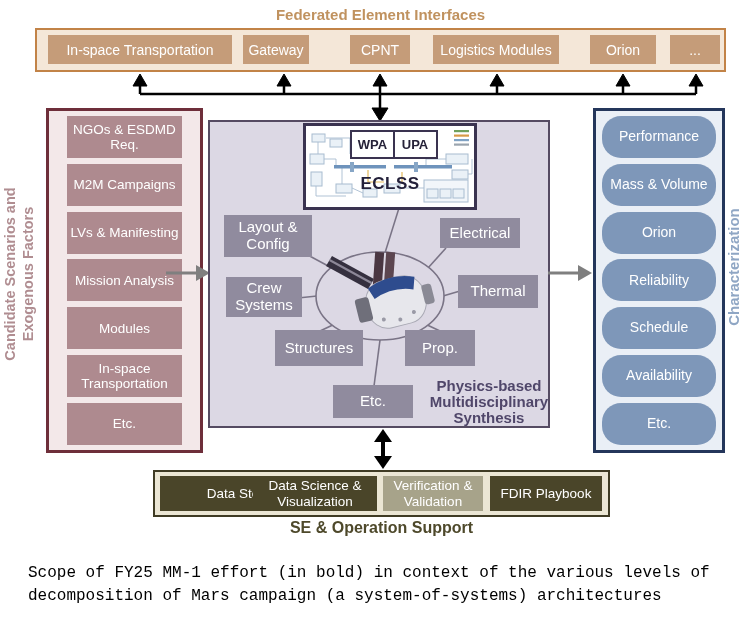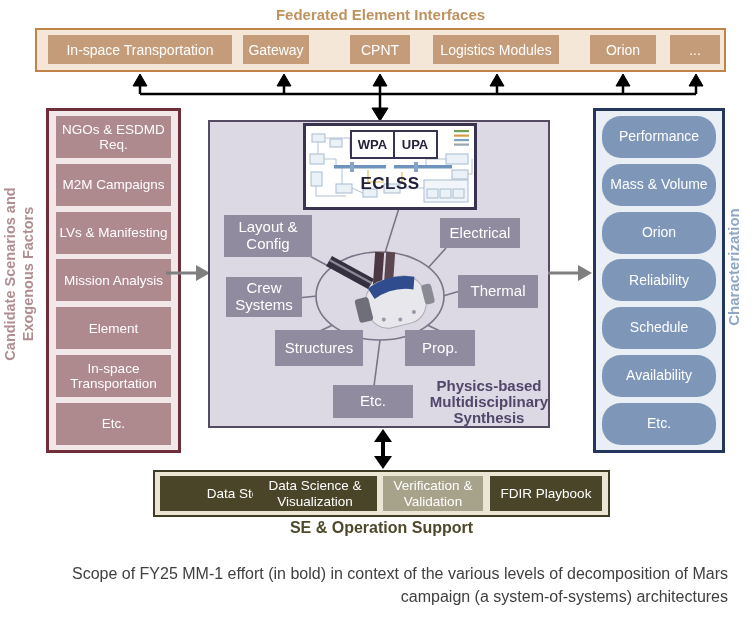--- a/index.html
+++ b/index.html
@@ -11,21 +11,21 @@
   .fed-title{left:35px;top:6px;width:691px;text-align:center;font-weight:bold;
              font-size:15px;color:var(--tan-title);}
   .fed-box{left:35px;top:28px;width:687px;height:40px;background:var(--tan-bg);
            border:2px solid var(--tan-border);}
   .fed-item{position:absolute;top:5px;height:29px;background:var(--tan-box);color:#fff;
             font-size:14px;display:flex;align-items:center;justify-content:center;
             white-space:nowrap;}
 
   
   .scen-box{left:46px;top:108px;width:115px;height:329px;background:var(--mauve-bg);
-            border:3px solid var(--mauve-border);padding:5px 7px;display:flex;
+            border:3px solid var(--mauve-border);padding:5px 18px;display:flex;
             flex-direction:column;justify-content:space-between;box-sizing:content-box;}
   .scen-item{height:42px;background:var(--mauve-box);color:#fff;font-size:13.5px;
              display:flex;align-items:center;justify-content:center;text-align:center;
              line-height:1.12;}
   .scen-label{left:-117px;top:252px;width:280px;height:44px;transform:rotate(-90deg);
               color:var(--mauve-label);font-weight:bold;font-size:14.5px;text-align:center;
               line-height:1.25;}
 
   
   .char-box{left:593px;top:108px;width:114px;height:329px;background:var(--blue-bg);
@@ -58,22 +58,22 @@
   
   .se-box{left:153px;top:470px;width:453px;height:43px;background:var(--olive-bg);
           border:2px solid var(--olive-border);}
   .se-item{position:absolute;top:4px;height:35px;background:var(--olive-box);color:#fff;
            font-size:13.5px;display:flex;align-items:center;justify-content:center;
            text-align:center;line-height:1.12;}
   .se-item.light{background:var(--olive-light-box);}
   .se-label{left:153px;top:519px;width:457px;text-align:center;font-weight:bold;
             font-size:16px;color:var(--olive-label);}
 
-  .caption{left:28px;top:562px;width:700px;text-align:right;font-size:16px;
-           color:#404040;line-height:1.45;}
+  .caption{left:28px;top:562px;width:700px;text-align:left;font-size:16px;
+           color:#000000;line-height:1.45;font-family:Liberation Mono, monospace;}
   svg{display:block;}
 </style>
 </head>
 <body>
 
 <div id="stage">
 
   <div class="abs fed-title">Federated Element Interfaces</div>
   <div class="abs fed-box">
     <div class="fed-item" style="left:11px;width:184px;">In-space Transportation</div>
@@ -106,21 +106,21 @@
 
   <div class="abs scen-label">
     <div>Candidate Scenarios and</div>
     <div>Exogenous Factors</div>
   </div>
   <div class="abs scen-box">
     <div class="scen-item">NGOs &amp; ESDMD Req.</div>
     <div class="scen-item">M2M Campaigns</div>
     <div class="scen-item">LVs &amp; Manifesting</div>
     <div class="scen-item">Mission Analysis</div>
-    <div class="scen-item">Element</div>
+    <div class="scen-item">Modules</div>
     <div class="scen-item">In-space Transportation</div>
     <div class="scen-item">Etc.</div>
   </div>
 
   <svg class="abs" style="left:166px;top:262px;" width="44" height="22">
     <line x1="0" y1="11" x2="31" y2="11" stroke="#7F7F7F" stroke-width="3"></line>
     <polygon points="30,3 44,11 30,19" fill="#7F7F7F"></polygon>
   </svg>
 
   <div class="abs syn-box"></div>

